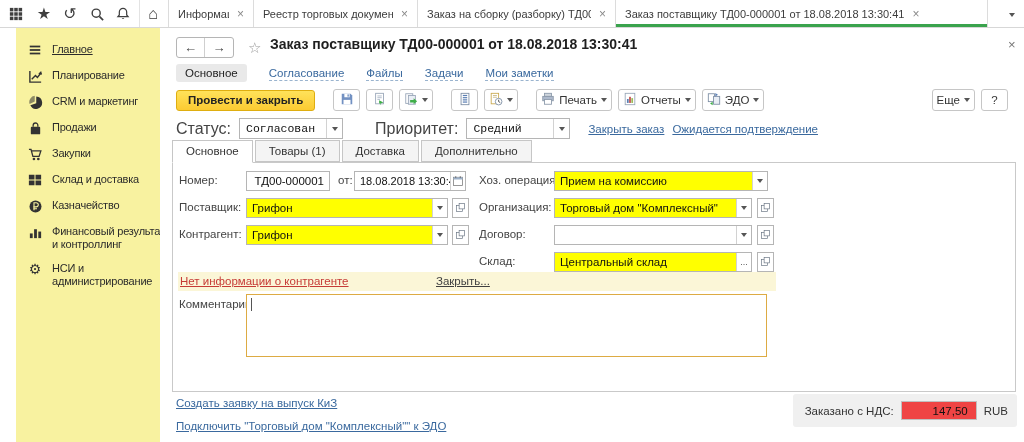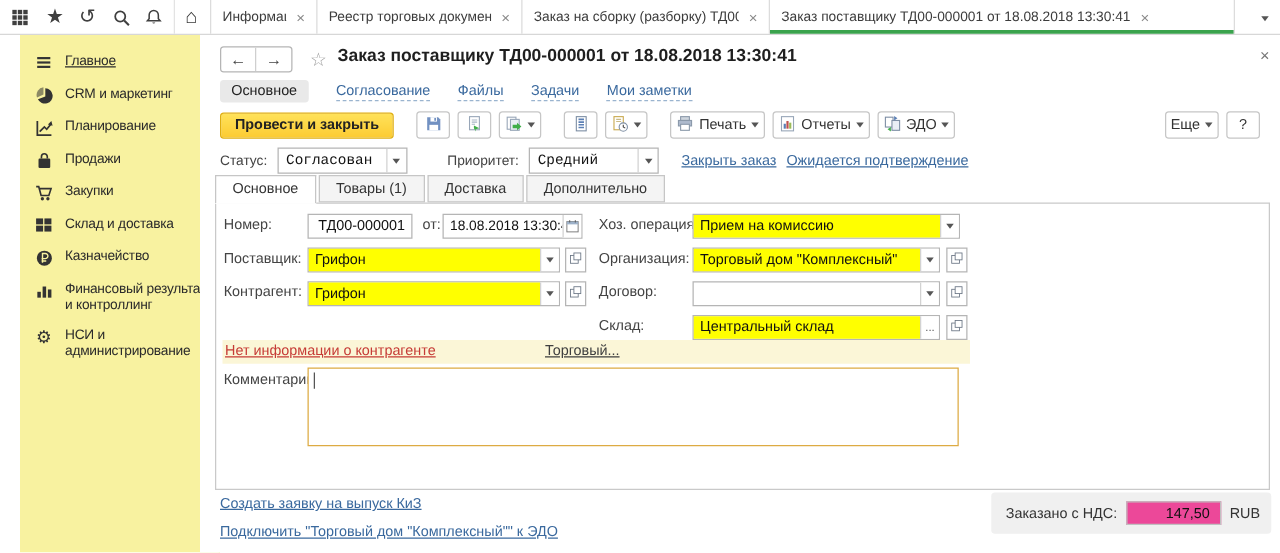--- a/index.html
+++ b/index.html
@@ -46,21 +46,21 @@
   .navlink { font-size:11.5px; color:#3a699e; border-bottom:1px dashed #9ab4cf; cursor:pointer; line-height:14px; }
 
   .toolbar { position:absolute; left:16px; top:60px; width:832px; height:24px; display:flex; align-items:center; gap:6px; }
   .ybtn { background:linear-gradient(#ffe25a,#fccb32); border:1px solid #dfae10; border-radius:3px; font-size:11.5px; font-weight:bold; color:#222; padding:3px 11px 4px; cursor:pointer; white-space:nowrap; }
   .ibtn { height:22px; min-width:27px; background:#fff; border:1px solid #c6c6c6; border-radius:3px; display:flex; align-items:center; justify-content:center; gap:4px; padding:0 4px; cursor:pointer; font-size:11.5px; color:#333; white-space:nowrap; }
   .grp { width:6px; }
   .spacer { flex:1; }
   .qbtn { width:26px; }
 
   .statusrow { position:absolute; left:16px; top:90px; display:flex; align-items:center; gap:8px; height:21px; }
-  .slabel2 { font-size:11px; color:#444; }
+  .slabel2 { font-size:16px; color:#444; }
   .combo { display:flex; height:21px; border:1px solid #b5b5b5; background:#fff; align-items:stretch;font-family:Liberation Mono, monospace; }
   .combo .cval { flex:1; font-size:11.5px; color:#111; padding:3px 6px 0; white-space:nowrap; overflow:hidden; }
   .combo .cdd { width:16px; border-left:1px solid #d2d2d2; display:flex; align-items:center; justify-content:center; cursor:pointer; flex:none; }
   .stlink { font-size:11.5px; color:#3a699e; text-decoration:underline; cursor:pointer; }
 
   .dtabs { position:absolute; left:12px; top:112px; display:flex; z-index:3; align-items:flex-end; }
   .dtab { height:22px; border:1px solid #c6c6c6; background:#f4f4f4; font-size:11.5px; color:#333; padding:4px 13px 0; margin-right:2px; cursor:pointer; white-space:nowrap; }
   .dtab.active { background:#fff; height:23px; margin-bottom:-1px; border-bottom:1px solid #fff; }
 
   .panel { position:absolute; left:12px; top:134px; width:844px; height:230px; border:1px solid #c9c9c9; background:#fff; z-index:2; }
@@ -73,21 +73,21 @@
   .openbtn { position:absolute; width:17px; height:20px; border:1px solid #b5b5b5; background:#fff; display:flex; align-items:center; justify-content:center; cursor:pointer; }
   .warnstrip { position:absolute; left:5px; top:109px; width:598px; height:19px; background:#fbf6d7; }
   .warnlink { position:absolute; left:2px; top:3px; font-size:11.5px; color:#c63b36; text-decoration:underline; cursor:pointer; white-space:nowrap; }
   .detlink { position:absolute; left:258px; top:3px; font-size:11.5px; color:#3f3f3f; text-decoration:underline; cursor:pointer; }
   .commentbox { position:absolute; left:73px; top:131px; width:521px; height:63px; border:1px solid #ddab43; background:#fff; font-size:11.5px; color:#111; padding:3px 5px; }
   .commentbox::before { content:""; position:absolute; left:4px; top:3px; width:1px; height:13px; background:#555; }
 
   .flink { position:absolute; font-size:11.5px; color:#3a699e; text-decoration:underline; cursor:pointer; white-space:nowrap; }
   .totalbox { position:absolute; left:633px; top:366px; width:224px; height:33px; background:#f0f0f0; border-radius:3px; display:flex; align-items:center; justify-content:flex-end; gap:7px; padding-right:9px; }
   .totallabel { font-size:11.5px; color:#333; }
-  .totalval { width:76px; height:19px; background:#ec4899; border:1px solid #c0c0c0; font-size:11.5px; color:#111; text-align:right; padding:3px 8px 0; }
+  .totalval { width:76px; height:19px; background:#ef4444; border:1px solid #c0c0c0; font-size:11.5px; color:#111; text-align:right; padding:3px 8px 0; }
   .cur { font-size:11.5px; color:#333; }
 </style>
 </head>
 <body>
 
 <div id="app">
 
   <header class="topbar">
     <div class="svcbtn" style="left:4px">
       <span>
@@ -164,35 +164,35 @@
               <rect x="2" y="7" width="12" height="2"></rect>
               <rect x="2" y="11" width="12" height="2"></rect>
             </g>
           </svg>
       </span>
       <span class="slabel">Главное</span>
     </div>
     <div class="sitem">
       <span class="sicon">
         <svg width="15" height="15" viewBox="0 0 16 16">
-            <path d="M8.8 8.8L8.8 1.6A6.6 6.6 0 1 1 2.5 11z" fill="#333"></path>
-            <path d="M7.2 7V.9A6.6 6.6 0 0 0 1.7 9.5z" fill="#333" opacity="0.55"></path>
-          </svg>
-      </span>
-      <span class="slabel">CRM и маркетинг</span>
-    </div>
-    <div class="sitem">
-      <span class="sicon">
-        <svg width="15" height="15" viewBox="0 0 16 16">
             <path d="M2 2v12h12" fill="none" stroke="#333" stroke-width="1.5"></path>
             <path d="M4 11l4-4 2 2 4-5" fill="none" stroke="#333" stroke-width="1.5"></path>
             <path d="M14 2l1 4-4-1z" fill="#333"></path>
           </svg>
       </span>
       <span class="slabel">Планирование</span>
+    </div>
+    <div class="sitem">
+      <span class="sicon">
+        <svg width="15" height="15" viewBox="0 0 16 16">
+            <path d="M8.8 8.8L8.8 1.6A6.6 6.6 0 1 1 2.5 11z" fill="#333"></path>
+            <path d="M7.2 7V.9A6.6 6.6 0 0 0 1.7 9.5z" fill="#333" opacity="0.55"></path>
+          </svg>
+      </span>
+      <span class="slabel">CRM и маркетинг</span>
     </div>
     <div class="sitem">
       <span class="sicon">
         <svg width="15" height="15" viewBox="0 0 16 16">
             <path d="M5.5 6.2V4.6a2.5 2.5 0 0 1 5 0v1.6" fill="none" stroke="#333" stroke-width="1.4"></path>
             <rect x="3" y="6.2" width="10" height="8" rx="1" fill="#333"></rect>
           </svg>
       </span>
       <span class="slabel">Продажи</span>
     </div>
@@ -497,21 +497,21 @@
         <span>
           <svg width="11" height="11" viewBox="0 0 16 16">
               <rect x="2" y="5" width="9" height="9" fill="#fff" stroke="#6b7685"></rect>
               <rect x="6" y="2" width="8" height="8" fill="#fff" stroke="#6b7685"></rect>
             </svg>
         </span>
       </div>
 
       <div class="warnstrip">
         <span class="warnlink">Нет информации о контрагенте</span>
-        <span class="detlink">Торговый...</span>
+        <span class="detlink">Закрыть...</span>
       </div>
 
       <span class="flabel" style="left:6px;top:135px">Комментарий:</span>
       <div class="commentbox"></div>
     </section>
 
     <span class="flink" style="left:16px;top:369px">Создать заявку на выпуск КиЗ</span>
     <span class="flink" style="left:16px;top:392px">Подключить "Торговый дом "Комплексный"" к ЭДО</span>
 
     <div class="totalbox">

